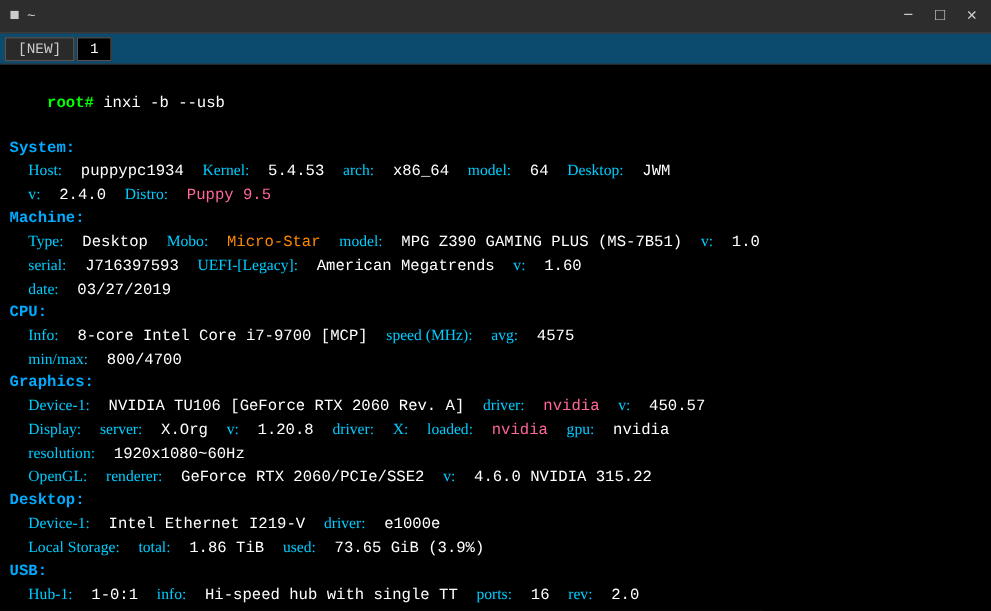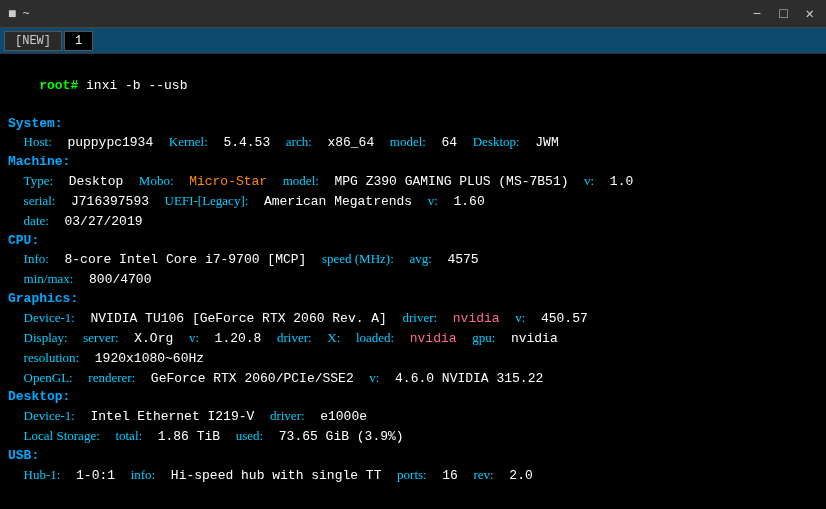--- a/index.html
+++ b/index.html
@@ -103,20 +103,21 @@
   <div class="tab">[NEW]</div>
   <div class="tab active">1</div>
 </div>
 
 <div class="terminal">
   <div class="line">
     <span class="prompt">root#</span><span class="cmd"> inxi -b --usb</span>
   </div>
   <div class="line"><span class="section">System:</span></div>
   <div class="line">  <span class="key">Host:</span><span class="val">  puppypc1934  </span><span class="key">Kernel:</span><span class="val">  5.4.53  </span><span class="key">arch:</span><span class="val">  x86_64  </span><span class="key">model:</span><span class="val">  64  </span><span class="key">Desktop:</span><span class="val">  JWM</span></div>
+  <div class="line">  <span class="key">v:</span><span class="val">  2.4.0  </span><span class="key">Distro:</span><span class="val distro">  Puppy 9.5</span></div>
   <div class="line"><span class="section">Machine:</span></div>
   <div class="line">  <span class="key">Type:</span><span class="val">  Desktop  </span><span class="key">Mobo:</span><span class="val mobo">  Micro-Star  </span><span class="key">model:</span><span class="val">  MPG Z390 GAMING PLUS (MS-7B51)  </span><span class="key">v:</span><span class="val">  1.0</span></div>
   <div class="line">  <span class="key">serial:</span><span class="val">  J716397593  </span><span class="key">UEFI-[Legacy]:</span><span class="val">  American Megatrends  </span><span class="key">v:</span><span class="val">  1.60</span></div>
   <div class="line">  <span class="key">date:</span><span class="val">  03/27/2019</span></div>
   <div class="line"><span class="section">CPU:</span></div>
   <div class="line">  <span class="key">Info:</span><span class="val">  8-core Intel Core i7-9700 [MCP]  </span><span class="key">speed (MHz):</span><span class="val">  </span><span class="key">avg:</span><span class="val">  4575</span></div>
   <div class="line">  <span class="key">min/max:</span><span class="val">  800/4700</span></div>
   <div class="line"><span class="section">Graphics:</span></div>
   <div class="line">  <span class="key">Device-1:</span><span class="val">  NVIDIA TU106 [GeForce RTX 2060 Rev. A]  </span><span class="key">driver:</span><span class="val driver">  nvidia  </span><span class="key">v:</span><span class="val">  450.57</span></div>
   <div class="line">  <span class="key">Display:</span><span class="val">  </span><span class="key">server:</span><span class="val">  X.Org  </span><span class="key">v:</span><span class="val">  1.20.8  </span><span class="key">driver:</span><span class="val">  </span><span class="key">X:</span><span class="val">  </span><span class="key">loaded:</span><span class="val driver">  nvidia  </span><span class="key">gpu:</span><span class="val">  nvidia</span></div>

